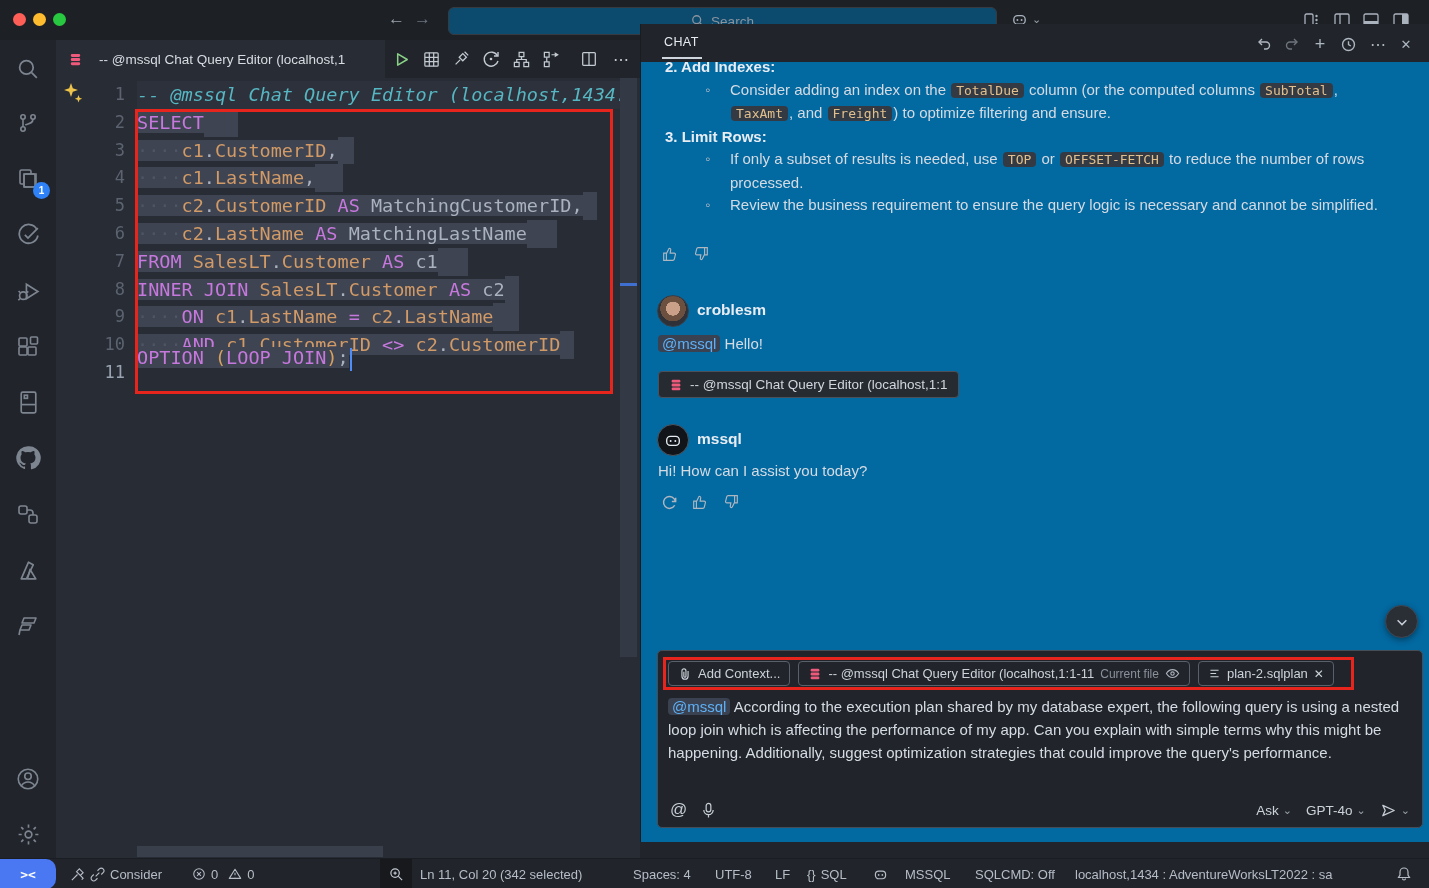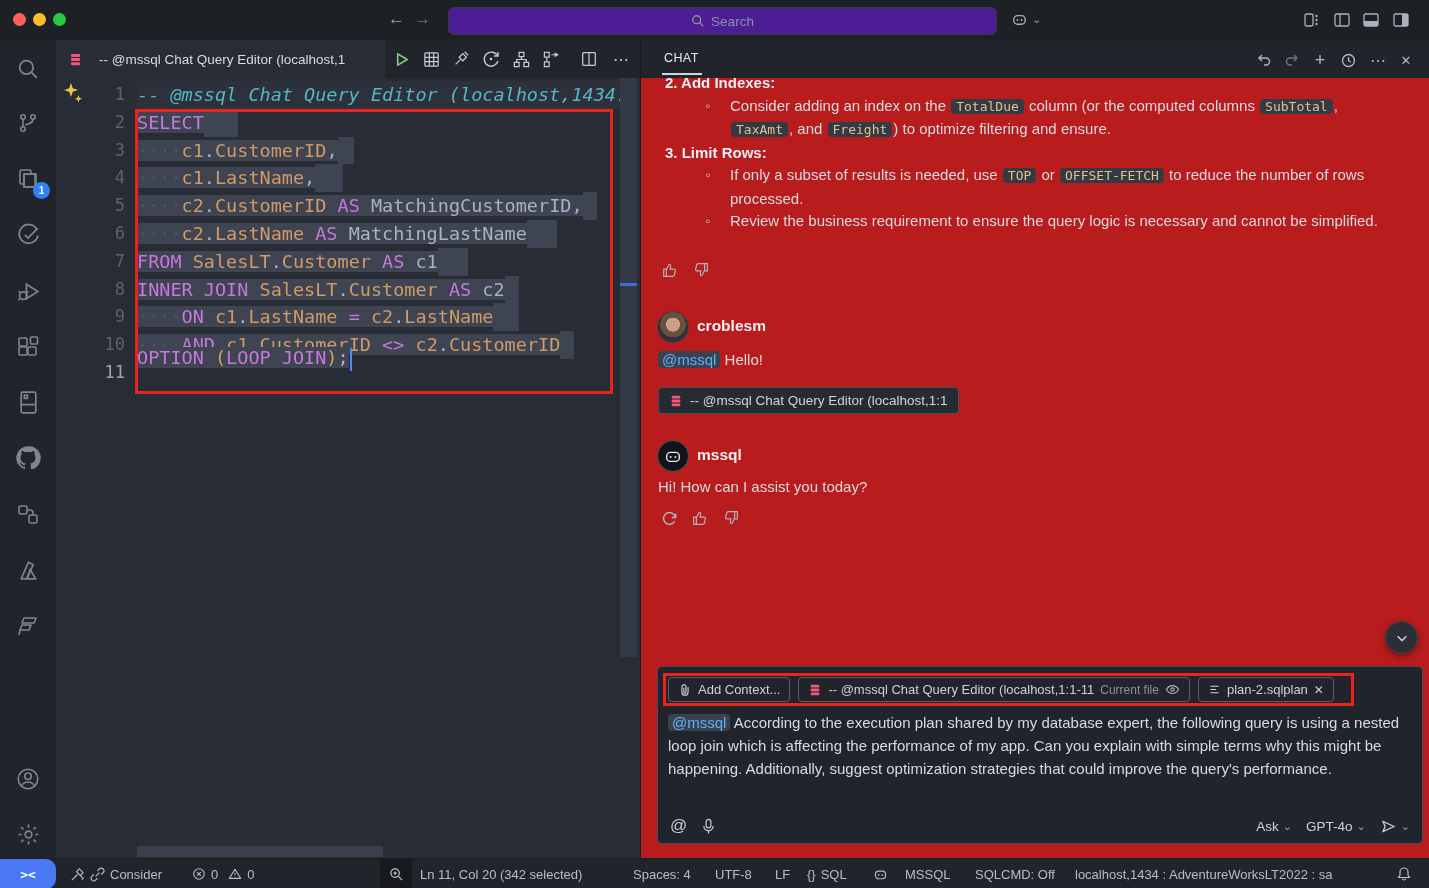--- a/index.html
+++ b/index.html
@@ -6,21 +6,21 @@
   #app{position:relative;width:1429px;height:888px;background:#21252b;overflow:hidden;
        font-family:"Liberation Sans",sans-serif;color:#c9d1d9;}
   .abs{position:absolute;}
   svg{display:block;}
   .ic{display:inline-flex;align-items:center;justify-content:center;}
 
   
   .titlebar{left:0;top:0;width:1429px;height:40px;background:#1d2126;border-bottom:1px solid #15181c;}
   .tl{width:13px;height:13px;border-radius:50%;top:13px;}
   .navarrow{top:9px;font-size:17px;color:#9aa3ad;}
-  .searchbox{left:448px;top:7px;width:547px;height:26px;background:#4c1d95;border:1px solid #363b42;
+  .searchbox{left:448px;top:7px;width:547px;height:26px;background:#0c4a6e;border:1px solid #363b42;
      border-radius:6px;display:flex;align-items:center;justify-content:center;gap:6px;color:#8b949e;font-size:13.5px;}
   .tb-ic{color:#aab2bd;}
 
   
   .activitybar{left:0;top:40px;width:56px;height:818px;background:#21252b;border-right:1px solid #1a1d22;}
   .ab-item{position:absolute;left:0;width:56px;height:48px;display:flex;align-items:center;justify-content:center;color:#7d8590;}
   .badge{position:absolute;width:17px;height:17px;border-radius:50%;color:#fff;font-size:10px;
      display:flex;align-items:center;justify-content:center;font-weight:700;}
 
   
@@ -44,21 +44,21 @@
   .tk-pl{color:#abb2bf;}
   .tk-pa{color:#d7a15f;}
   .tk-ws{color:#4e5564;letter-spacing:0;}
   .cursor{display:inline-block;width:2px;height:23px;background:#4f8cf7;vertical-align:middle;margin-left:1px;}
   .vscroll{left:564px;top:0;width:17px;height:579px;background:#333945;}
   .vmark{left:564px;top:205px;width:17px;height:3px;background:#3e6fd1;}
   .hscroll{left:81px;top:768px;width:246px;height:11px;background:#3a404b;}
   .annot{border:3px solid #e8251c;box-sizing:border-box;}
 
   
-  .chatpanel{left:640px;top:40px;width:789px;height:818px;background:#b91c1c;border-left:1px solid #191d22;}
+  .chatpanel{left:640px;top:24px;width:789px;height:818px;background:#0369a1;border-left:1px solid #191d22;}
   .chat-header{position:absolute;left:0;top:0;width:789px;height:38px;background:#21252b;z-index:5;}
   .chat-title{position:absolute;left:23px;top:11px;font-size:12.5px;letter-spacing:.4px;color:#e6ebf1;}
   .chat-underline{position:absolute;left:21px;bottom:3px;width:40px;height:2px;background:#cfd5dc;}
   .ch-ic{position:absolute;top:10px;color:#aeb6c0;width:20px;height:20px;font-size:15px;
      display:flex;align-items:center;justify-content:center;}
   .chat-content{position:absolute;left:0;top:38px;width:789px;height:780px;overflow:hidden;font-size:15px;color:#d5dbe3;}
   .chat-list{position:absolute;left:8px;top:-6px;width:760px;line-height:22.5px;}
   .li-head{padding-left:16px;font-weight:700;color:#e8edf4;}
   .li-bullet{position:relative;padding-left:81px;width:668px;}
   .bmark{position:absolute;left:56px;color:#b7bec8;}

